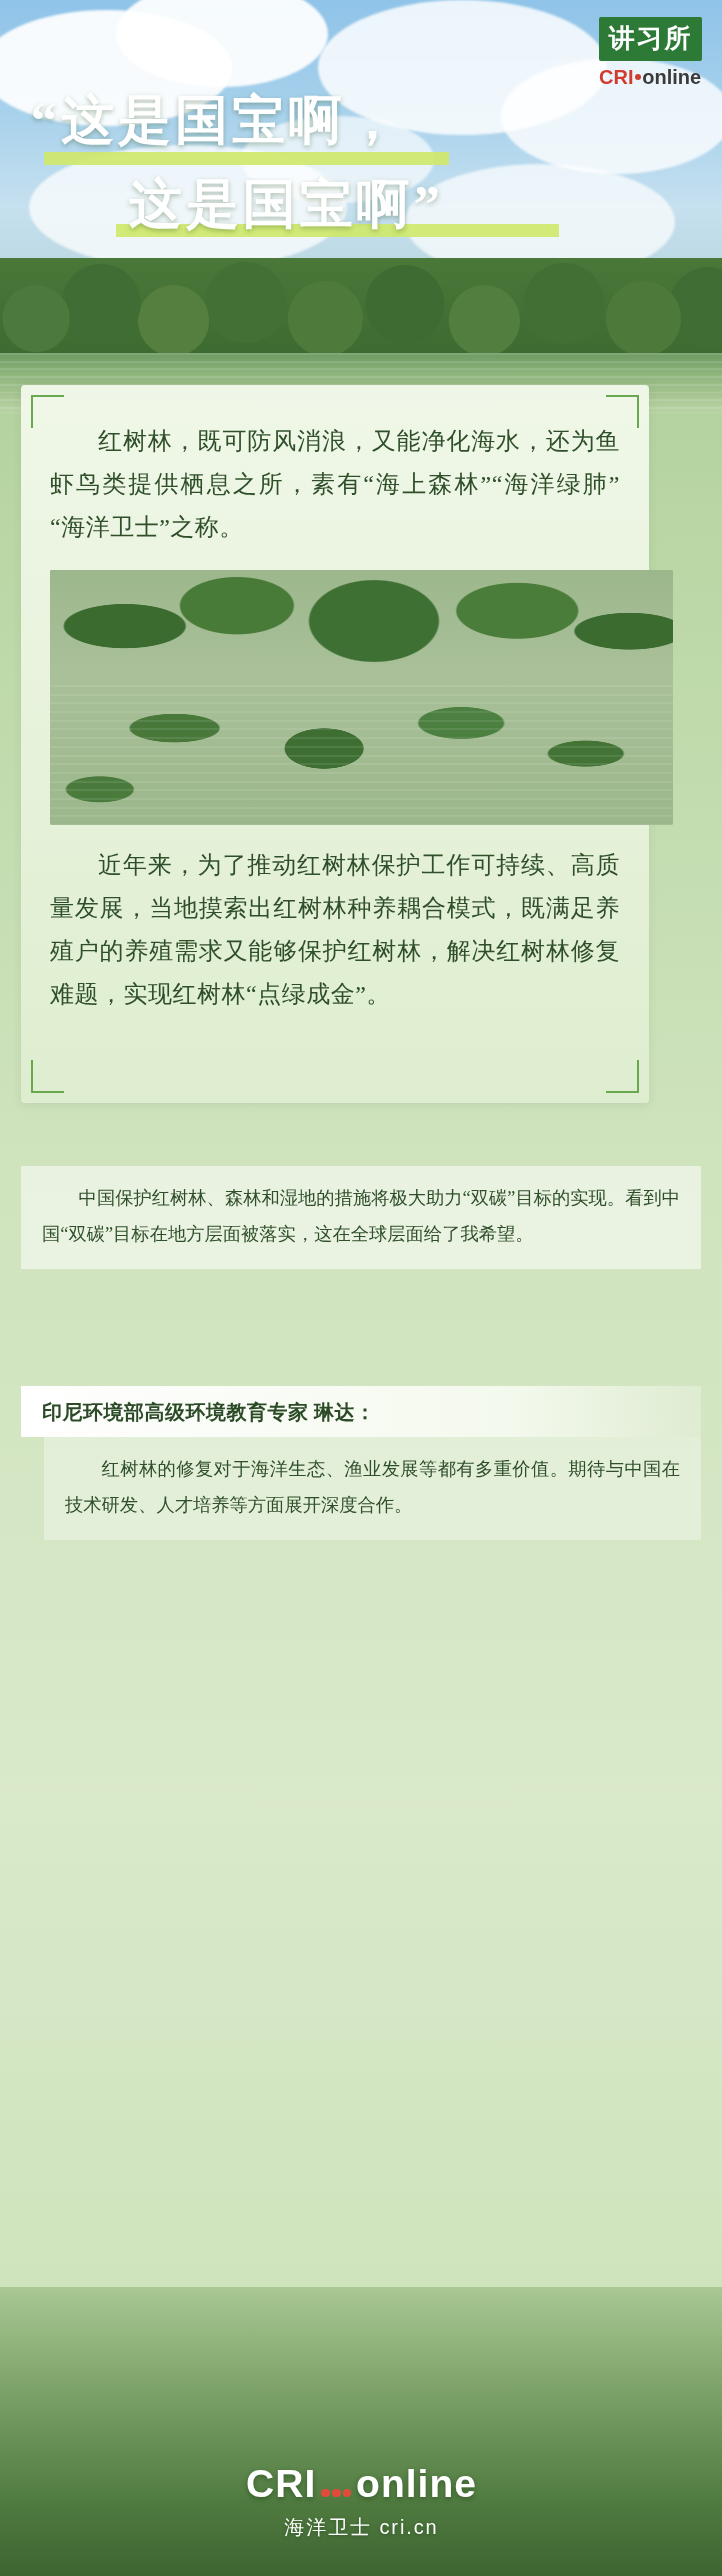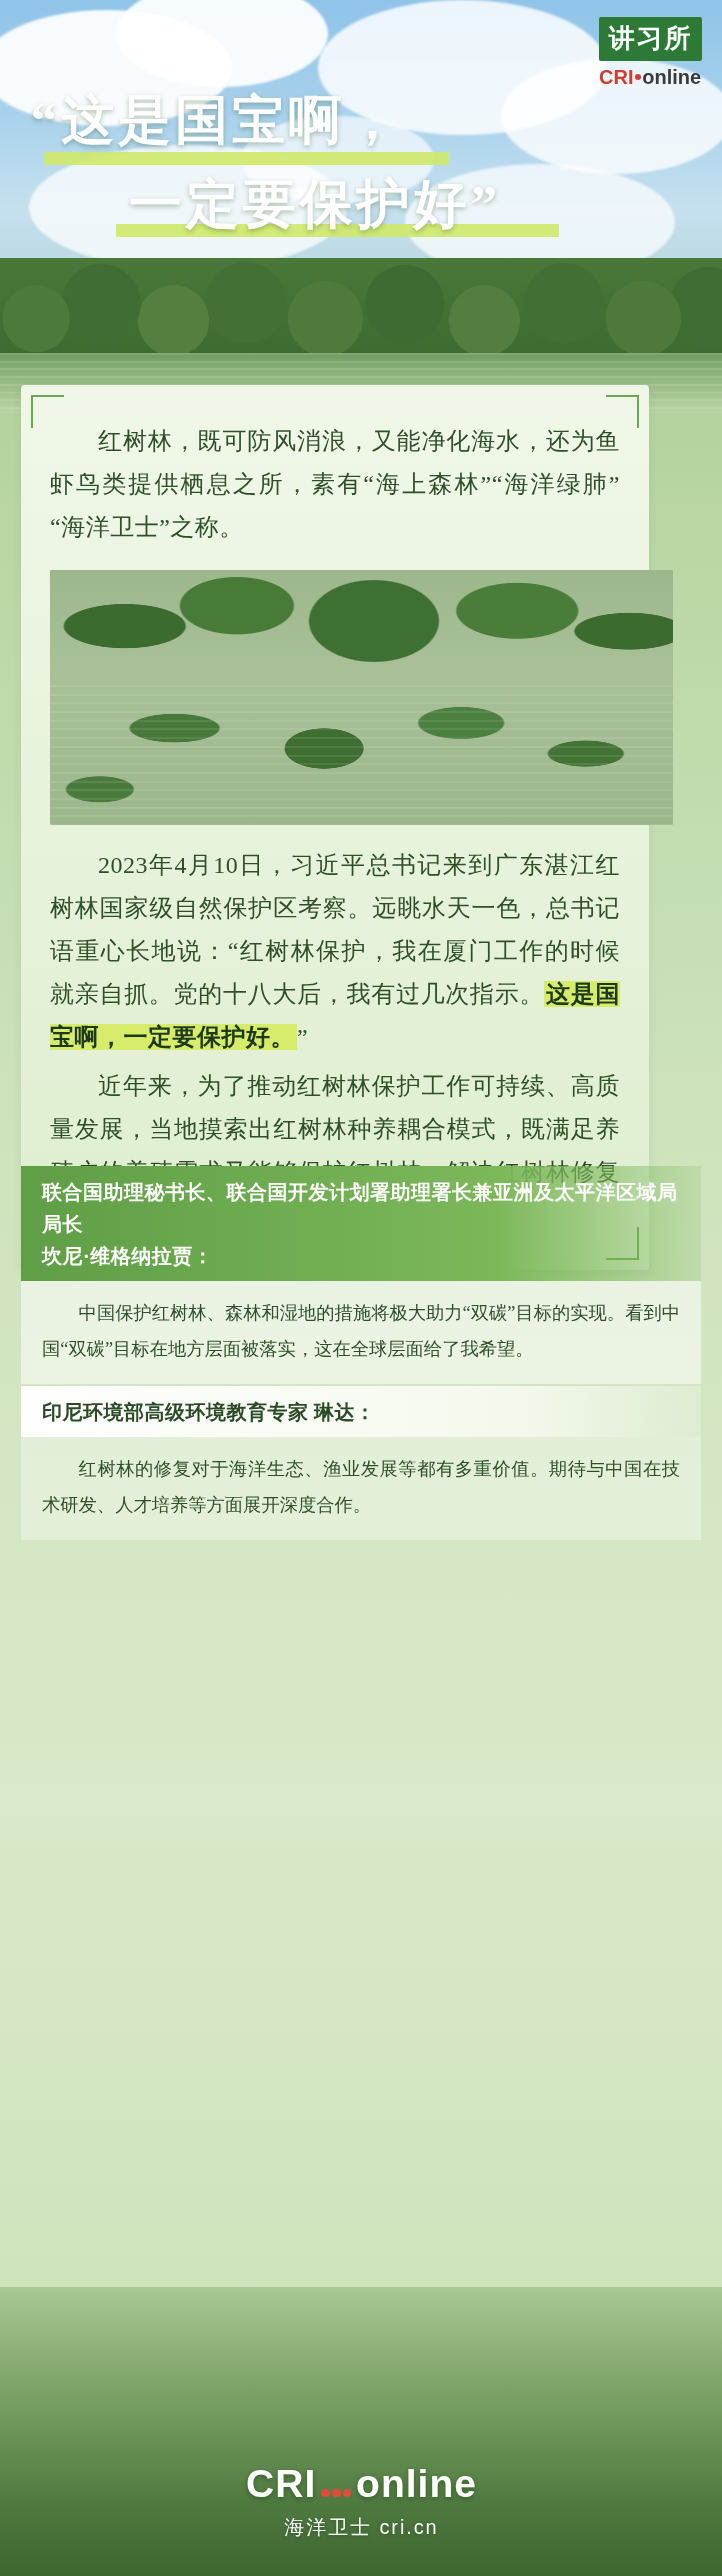--- a/index.html
+++ b/index.html
@@ -226,21 +226,21 @@
   .qbody {
     background: rgba(255,255,255,0.55);
     padding: 13.5px 21px 17.3px;
     font-family: Liberation Serif, serif;
     font-size: 18.3px;
     line-height: 36px;
     color: #2f4f2a;
     text-indent: 2em;
     text-align: justify;
   }
-  .qbody.solid { background: rgba(255,255,255,0.35); }
+  .qbody.solid { background: rgba(255,255,255,0.35); margin-left: 23px; }
 
   
   .bottom {
     position: absolute;
     left: 0; bottom: 0;
     width: 723px; height: 289px;
     overflow: hidden;
     background: linear-gradient(180deg, #a9c894 0%, #7da368 35%, #4f7a3f 75%, #3d6531 100%);
   }
   .bottom .trees {
@@ -303,46 +303,41 @@
     <div class="logo-cn">讲习所</div>
     <div class="logo-cri">
       <span>CRI</span><span class="dot"></span><span class="online">online</span>
     </div>
   </div>
 
   <div class="hl-underline ul1"></div>
   <div class="hl-underline ul2"></div>
   <div class="headline">
     <div class="hl-line hl-1">“这是国宝啊，</div><br>
-    <div class="hl-line hl-2">一定要保护好”</div>
+    <div class="hl-line hl-2">这是国宝啊”</div>
   </div>
 
   <div class="card">
     <span class="corner tl"></span>
     <span class="corner tr"></span>
     <span class="corner bl"></span>
     <span class="corner br"></span>
 
     <p class="para">红树林，既可防风消浪，又能净化海水，还为鱼虾鸟类提供栖息之所，素有“海上森林”“海洋绿肺”“海洋卫士”之称。</p>
 
     <div class="photo">
       <div class="pwater"></div>
       <div class="sheen"></div>
     </div>
 
-    <p class="para"><span>2023年4月10日，习近平总书记来到广东湛江红树林国家级自然保护区考察。远眺水天一色，总书记语重心长地说：“红树林保护，我在厦门工作的时候就亲自抓。党的十八大后，我有过几次指示。</span><span class="hl-yellow">这是国宝啊，一定要保护好。</span><span>”</span></p>
 
     <p class="para">近年来，为了推动红树林保护工作可持续、高质量发展，当地摸索出红树林种养耦合模式，既满足养殖户的养殖需求又能够保护红树林，解决红树林修复难题，实现红树林“点绿成金”。</p>
   </div>
 
   <div class="qblock q1">
-    <div class="qhead">
-      <div>联合国助理秘书长、联合国开发计划署助理署长兼亚洲及太平洋区域局局长</div>
-      <div>坎尼·维格纳拉贾：</div>
-    </div>
     <div class="qbody">中国保护红树林、森林和湿地的措施将极大助力“双碳”目标的实现。看到中国“双碳”目标在地方层面被落实，这在全球层面给了我希望。</div>
   </div>
 
   <div class="qblock q2">
     <div class="qhead light">
       <span>印尼环境部高级环境教育专家</span>
       <span>琳达：</span>
     </div>
     <div class="qbody solid">红树林的修复对于海洋生态、渔业发展等都有多重价值。期待与中国在技术研发、人才培养等方面展开深度合作。</div>
   </div>

